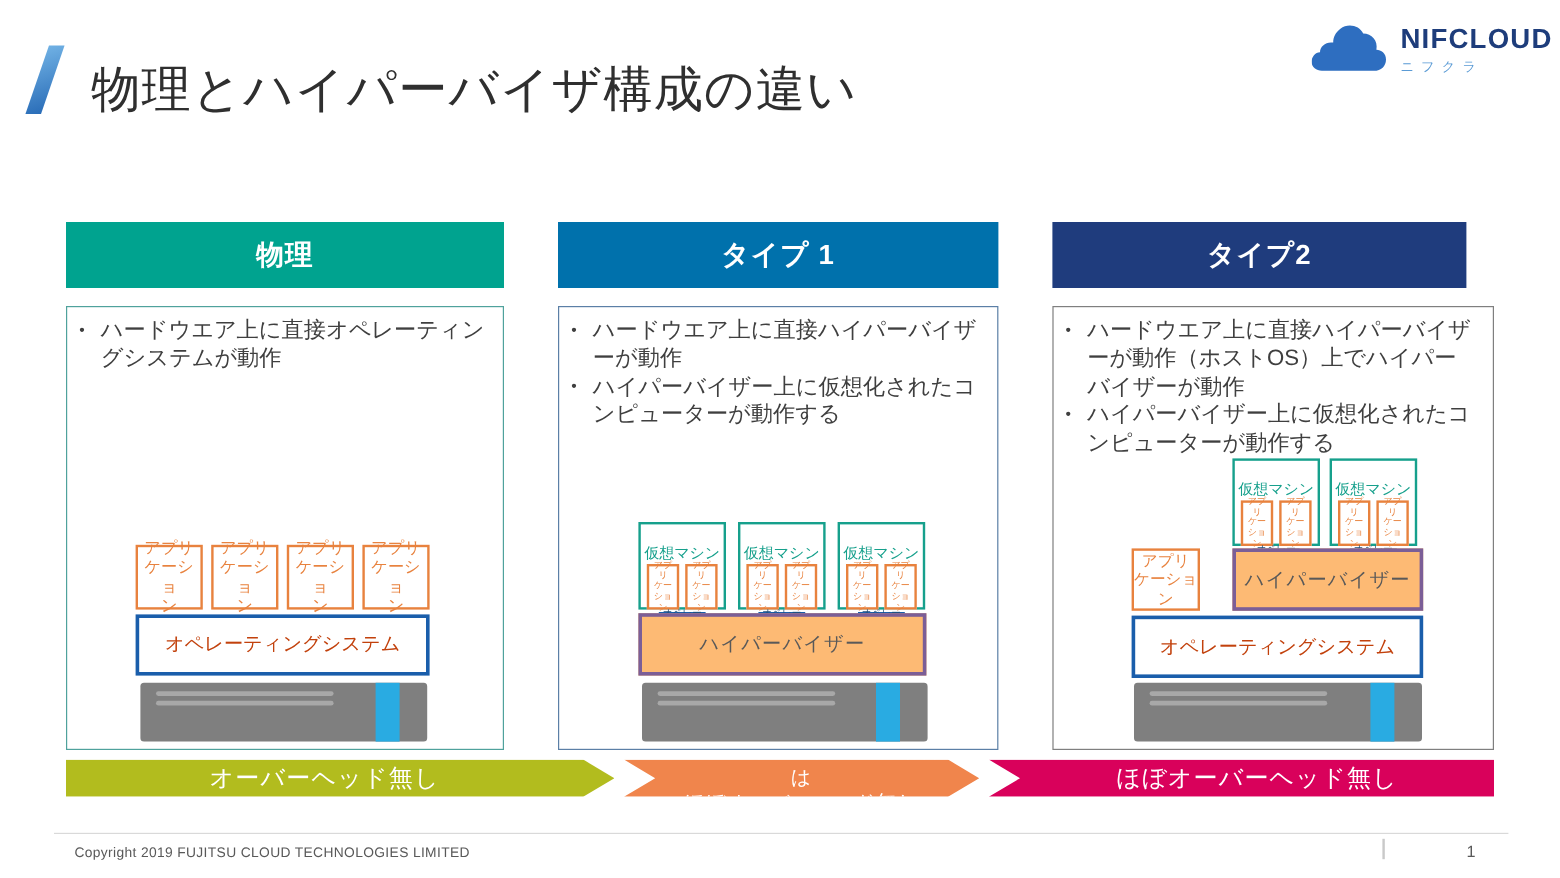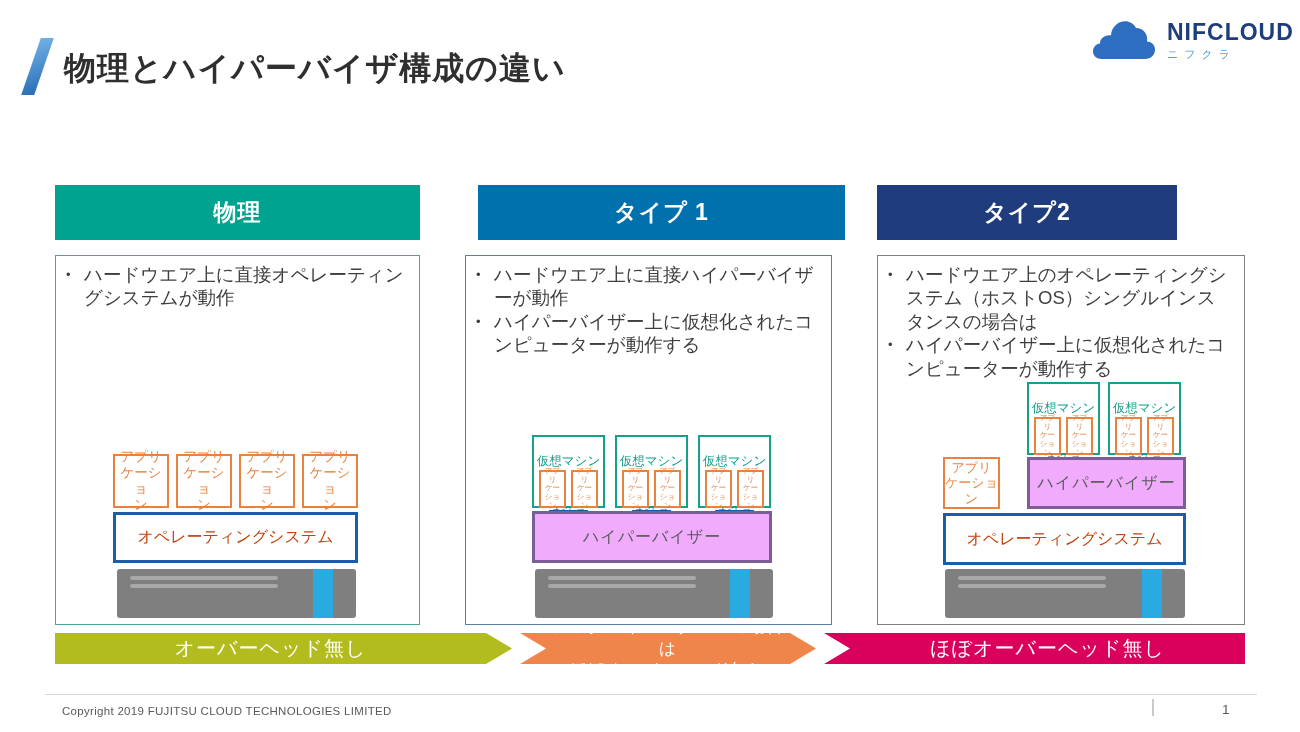--- a/index.html
+++ b/index.html
@@ -10,37 +10,37 @@
     margin:0 auto;
   }
   .abs { position:absolute; }
 
   
   .title-slash {
     left:31px; top:38px; width:13px; height:57px;
     transform:skewX(-19deg);
     background:linear-gradient(160deg,#70b1e4 0%,#2a6db8 100%);
   }
-  .page-title { left:64px; top:47px; font-size:32px; font-weight:bold; color:#2f2f2f; letter-spacing:1px; }
+  .page-title { left:76px; top:47px; font-size:41px; font-weight:normal; color:#2f2f2f; letter-spacing:1px; }
   .subtitle   { left:62px; top:113px; font-size:27px; color:#3f3f3f; letter-spacing:1.5px; }
 
   
   .logo { left:1093px; top:16px; display:flex; align-items:center; gap:10px; }
   .logo-text { display:flex; flex-direction:column; }
   .logo-name { font-size:23px; font-weight:bold; color:#1e3d7b; letter-spacing:1px; line-height:1.05; }
   .logo-kana { font-size:11px; color:#5b9bd5; letter-spacing:6px; margin-top:3px; }
 
   
   .col-header {
     top:185px; height:55px; display:flex; align-items:center; justify-content:center;
     color:#fff; font-size:23px; font-weight:bold; letter-spacing:1px;
   }
   .col-header.c1 { left:55px;  width:365px; background:var(--header-physical,#00a38f); }
-  .col-header.c2 { left:478px; width:367px; background:var(--header-type1,#0071ac); }
-  .col-header.c3 { left:877px; width:300px; background:var(--header-type2,#1f3c7d); }
+  .col-header.c2 { left:465px; width:367px; background:var(--header-type1,#0071ac); }
+  .col-header.c3 { left:877px; width:345px; background:var(--header-type2,#1f3c7d); }
 
   
   .col-body { top:255px; height:370px; background:#fff; }
   .col-body.c1 { left:55px;  width:365px; border:1.5px solid #4fa29c; }
   .col-body.c2 { left:465px; width:367px; border:1.5px solid #5b7fa6; }
   .col-body.c3 { left:877px; width:368px; border:1.5px solid #7f7f7f; }
 
   .bullets { padding:7px 12px 0 10px; }
   .bullet  { display:flex; font-size:18.5px; color:#3f3f3f; line-height:1.27; }
   .bullet .dot { width:18px; flex:none; font-size:13px; padding-top:4px; color:#3f3f3f; }
@@ -50,21 +50,21 @@
   .app-box {
     border:2.5px solid var(--app-orange,#e8823e); color:var(--app-orange,#e8823e);
     background:#fff; display:flex; align-items:center; justify-content:center;
     text-align:center; line-height:1.18;
   }
   .os-bar {
     border:3.5px solid var(--os-blue,#1a5eab); color:#c2410c; background:#fff;
     display:flex; align-items:center; justify-content:center; text-align:center;
   }
   .hyp-bar {
-    border:3.5px solid var(--hypervisor-purple,#7b5e97); color:#595959; background:#f0abfc;
+    border:3.5px solid var(--hypervisor-purple,#7b5e97); color:#595959; background:#fdba74;
     display:flex; align-items:center; justify-content:center; letter-spacing:1px;
   }
   .vm-box {
     width:73px; height:73px; border:2.5px solid var(--vm-teal,#16a08c); background:#fff;
     display:flex; flex-direction:column; align-items:center;
   }
   .vm-title { color:var(--vm-teal,#16a08c); font-size:12.5px; line-height:1.1; margin-top:18px; }
   .vm-apps  { display:flex; gap:5px; margin-top:1px; }
   .vm-app {
     width:27px; height:38px; border:2px solid var(--app-orange,#e8823e);
@@ -239,21 +239,21 @@
       <div class="hw-line l1"></div>
       <div class="hw-line l2"></div>
       <div class="hw-stripe"></div>
     </div>
   </div>
 
   <div class="abs col-body c3">
     <div class="bullets">
       <div class="bullet">
         <span class="dot">•</span>
-        <span>ハードウエア上のオペレーティングシステム（ホストOS）シングルインスタンスの場合は</span>
+        <span>ハードウエア上に直接ハイパーバイザーが動作（ホストOS）上でハイパーバイザーが動作</span>
       </div>
       <div class="bullet">
         <span class="dot">•</span>
         <span>ハイパーバイザー上に仮想化されたコンピューターが動作する</span>
       </div>
     </div>
     <div class="abs vm-row-3">
       <div class="vm-box">
         <div class="vm-title">仮想マシン</div>
         <div class="vm-apps">

